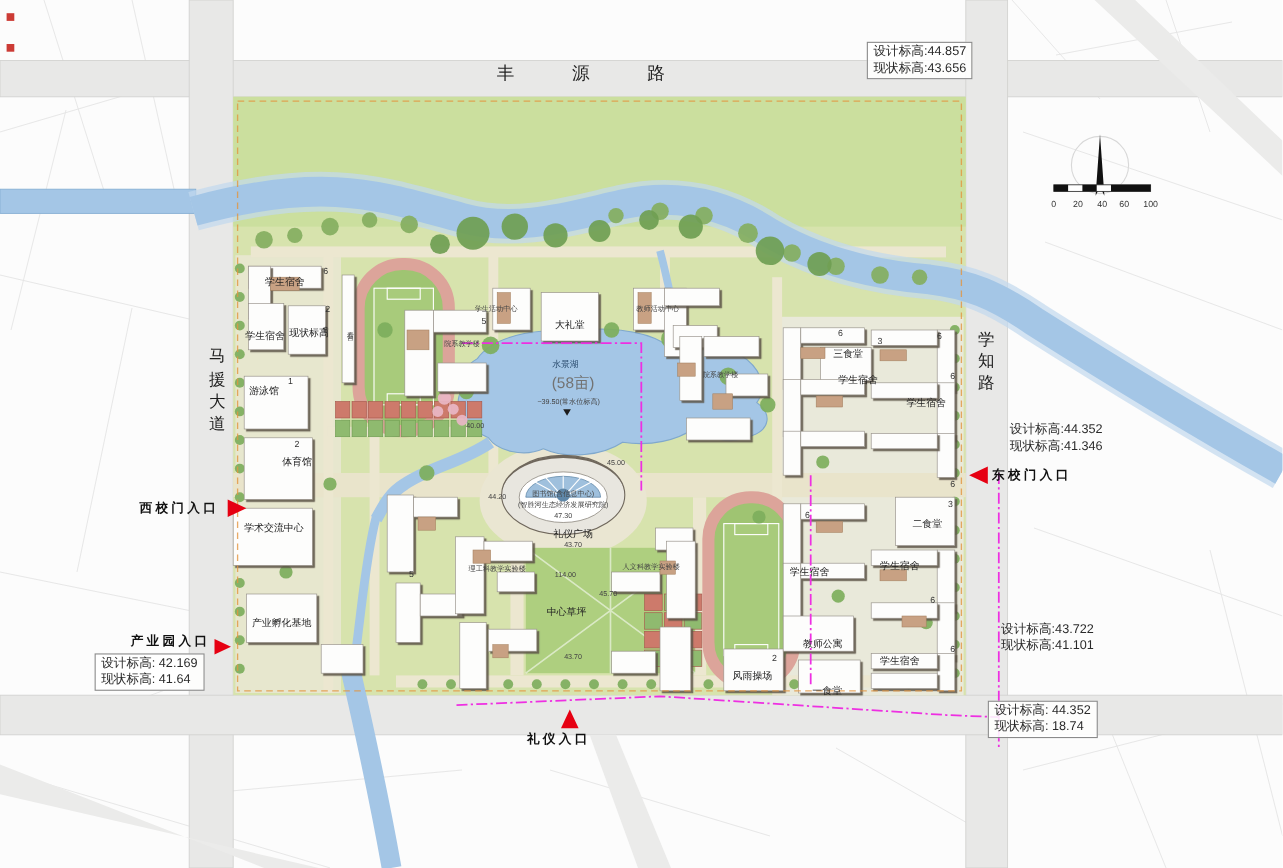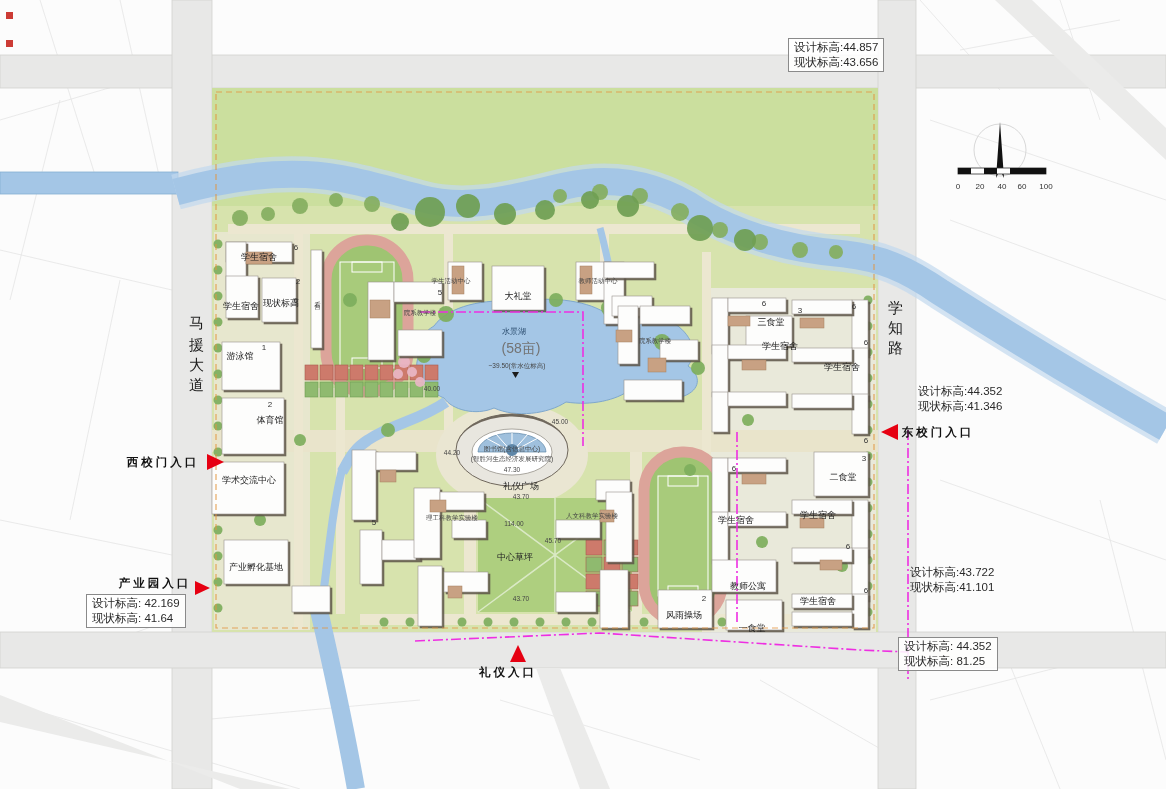--- a/index.html
+++ b/index.html
@@ -347,20 +347,21 @@
   </g>
   <g>
     <rect x="958" y="168" width="88" height="6" fill="#ffffff" stroke="#333" stroke-width="0.8"></rect>
     <rect x="958" y="168" width="13" height="6" fill="#111"></rect>
     <rect x="984" y="168" width="13" height="6" fill="#111"></rect>
     <rect x="1010" y="168" width="36" height="6" fill="#111"></rect>
   </g>
 </svg>
 
 <div id="labels">
+      <span class="lbl road-h" style="left: 540px; top: 67px;">丰 源 路</span>
       <span class="lbl road-v" style="left: 196px; top: 345px;">马援大道</span>
       <span class="lbl road-v" style="left: 895px; top: 318px;">学知路</span>
       <span class="lbl entrance" style="left: 163px; top: 462px;">西校门入口</span>
       <span class="lbl entrance" style="left: 938px; top: 432px;">东校门入口</span>
       <span class="lbl entrance" style="left: 155px; top: 583px;">产业园入口</span>
       <span class="lbl entrance" style="left: 508px; top: 672px;">礼仪入口</span>
       <span class="lbl lake-name" style="left: 514px; top: 331px;">水景湖</span>
       <span class="lbl lake-area" style="left: 521px; top: 349px;">(58亩)</span>
       <span class="lbl tiny" style="left: 517px; top: 366px;">~39.50(常水位标高)</span>
       <span class="lbl tiny" style="left: 512px; top: 449px;">图书馆(含信息中心)</span>
@@ -429,21 +430,21 @@
       <div class="elev" style="left: 918px; top: 384px;">
         <span>设计标高:44.352</span>
         <span>现状标高:41.346</span>
       </div>
       <div class="elev" style="left: 910px; top: 565px;">
         <span>设计标高:43.722</span>
         <span>现状标高:41.101</span>
       </div>
       <div class="elev boxed" style="left: 898px; top: 637px;">
         <span>设计标高: 44.352</span>
-        <span>现状标高: 81.25</span>
+        <span>现状标高: 18.74</span>
       </div>
       <div class="elev boxed" style="left: 86px; top: 594px;">
         <span>设计标高: 42.169</span>
         <span>现状标高: 41.64</span>
       </div>
     </div>
 
 </div>
 
 </body></html>

